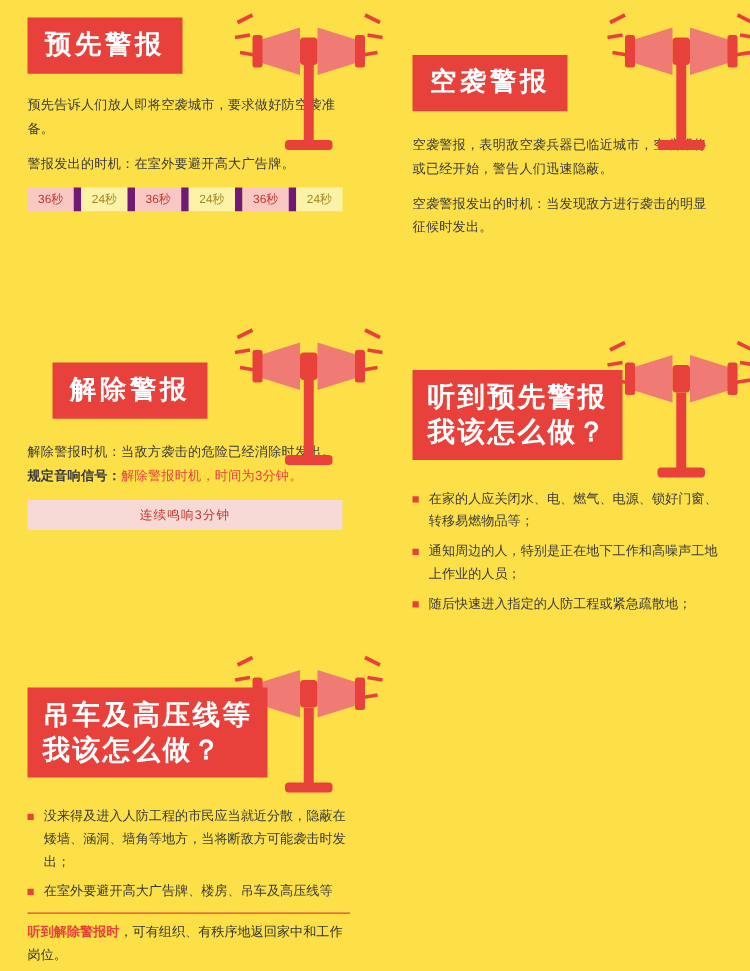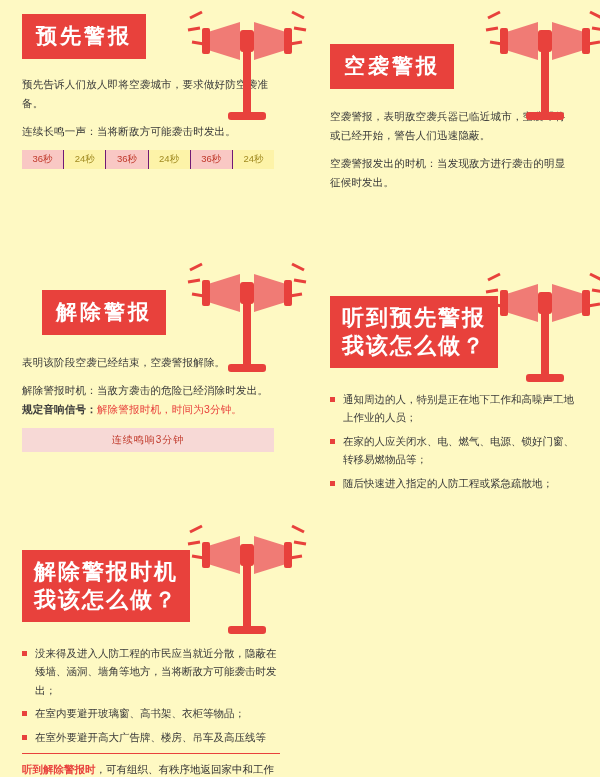--- a/index.html
+++ b/index.html
@@ -12,21 +12,21 @@
     height: 777px;
     font-family: "Liberation Sans", sans-serif;
     color: #333;
     position: relative;
     overflow: hidden;
   }
   .page {
     position: relative;
     width: 600px;
     height: 777px;
-    background: #fef9c3;
+    background: #fde047;
   }
   .card {
     position: absolute;
     box-sizing: border-box;
   }
   
   .siren {
     position: absolute;
     width: 130px;
     height: 110px;
@@ -66,21 +66,21 @@
   .timeline {
     display: flex;
     align-items: stretch;
     margin-top: 4px;
     font-size: 9.5px;
   }
   .tl-seg {
     flex: 1;
     text-align: center;
     padding: 3px 0;
-    border-right: 1px solid #701a75;
+    border-right: 6px solid #701a75;
     color: #b03030;
   }
   .tl-seg:last-child { border-right: none; }
   .tl-on  { background: #f9c8c4; color: #c0392b; }
   .tl-off { background: #fdf3a8; color: #a08a20; }
 
   .single-bar {
     margin-top: 6px;
     background: #f7d9d6;
     color: #c0392b;
@@ -148,21 +148,21 @@
           <rect x="61" y="44" width="8" height="66"></rect>
           <rect x="46" y="104" width="38" height="8" rx="3"></rect>
         </g>
       </svg>
     </div>
     <div class="banner-wrap">
       <span class="banner">预先警报</span>
     </div>
     <div class="body-text" style="margin-top:16px; width:250px;">
       <p>预先告诉人们放人即将空袭城市，要求做好防空袭准备。</p>
-      <p>连续长鸣一声：当将断敌方可能袭击时发出。</p>
+      <p>警报发出的时机：在室外要避开高大广告牌。</p>
     </div>
     <div class="timeline" style="width:252px;">
       <div class="tl-seg tl-on">36秒</div>
       <div class="tl-seg tl-off">24秒</div>
       <div class="tl-seg tl-on">36秒</div>
       <div class="tl-seg tl-off">24秒</div>
       <div class="tl-seg tl-on">36秒</div>
       <div class="tl-seg tl-off">24秒</div>
     </div>
   </div>
@@ -221,21 +221,20 @@
           <rect x="58" y="22" width="14" height="22" rx="3"></rect>
           <rect x="61" y="44" width="8" height="66"></rect>
           <rect x="46" y="104" width="38" height="8" rx="3"></rect>
         </g>
       </svg>
     </div>
     <div class="banner-wrap" style="margin-top:22px;padding-left:20px;">
       <span class="banner">解除警报</span>
     </div>
     <div class="body-text" style="margin-top:18px; width:252px;">
-      <p>表明该阶段空袭已经结束，空袭警报解除。</p>
       <p>
         <span>解除警报时机：当敌方袭击的危险已经消除时发出。</span>
         <span class="bold">规定音响信号：</span><span class="red">解除警报时机，时间为3分钟。</span>
       </p>
     </div>
     <div class="single-bar" style="width:252px;">连续鸣响3分钟</div>
   </div>
 
   <div class="card" style="left:330px; top:284px; width:262px;">
     <div class="siren" style="left:150px; top:-14px;">
@@ -261,22 +260,22 @@
         </g>
       </svg>
     </div>
     <div class="banner-wrap" style="margin-top:12px;">
       <span class="banner two-line">
         <span>听到预先警报</span><br>
         <span>我该怎么做？</span>
       </span>
     </div>
     <ul class="blist" style="margin-top:22px; width:248px;">
+      <li>在家的人应关闭水、电、燃气、电源、锁好门窗、转移易燃物品等；</li>
       <li>通知周边的人，特别是正在地下工作和高噪声工地上作业的人员；</li>
-      <li>在家的人应关闭水、电、燃气、电源、锁好门窗、转移易燃物品等；</li>
       <li>随后快速进入指定的人防工程或紧急疏散地；</li>
     </ul>
   </div>
 
   <div class="card" style="left:22px; top:538px; width:272px;">
     <div class="siren" style="left:160px; top:-16px;">
       <svg width="130" height="118" viewBox="0 0 130 118">
         <g fill="none" stroke="#e8413c" stroke-width="3">
           <path d="M8 10 L20 4"></path>
             <path d="M6 22 L18 20"></path>
@@ -293,27 +292,26 @@
           <rect x="20" y="20" width="8" height="26" rx="2"></rect>
           <rect x="102" y="20" width="8" height="26" rx="2"></rect>
           <rect x="58" y="22" width="14" height="22" rx="3"></rect>
           <rect x="61" y="44" width="8" height="66"></rect>
           <rect x="46" y="104" width="38" height="8" rx="3"></rect>
         </g>
       </svg>
     </div>
     <div class="banner-wrap" style="margin-top:12px;">
       <span class="banner two-line">
-        <span>解除警报时机</span><br>
+        <span>吊车及高压线等</span><br>
         <span>我该怎么做？</span>
       </span>
     </div>
     <ul class="blist" style="margin-top:22px; width:258px;">
       <li>没来得及进入人防工程的市民应当就近分散，隐蔽在矮墙、涵洞、墙角等地方，当将断敌方可能袭击时发出；</li>
-      <li>在室内要避开玻璃窗、高书架、衣柜等物品；</li>
       <li>在室外要避开高大广告牌、楼房、吊车及高压线等</li>
     </ul>
     <div class="note" style="width:258px;">
       <span class="red bold">听到解除警报时</span><span>，可有组织、有秩序地返回家中和工作岗位。</span>
     </div>
   </div>
 
 </div>
 
 </body></html>

